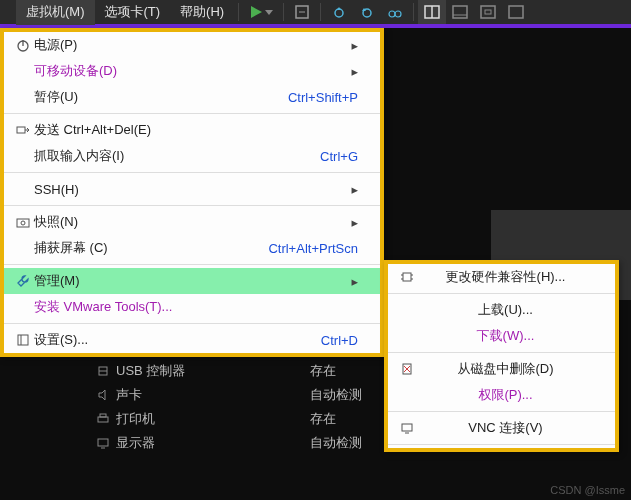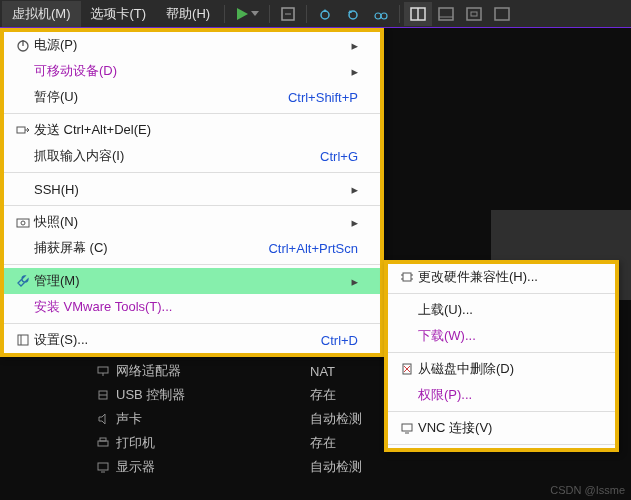--- a/index.html
+++ b/index.html
@@ -10,22 +10,22 @@
   font-size: 13px;
   color: #ccc;
   overflow: hidden;
   position: relative;
 }
 .menubar {
   display: flex;
   align-items: center;
   height: 28px;
   background: #2b2b2b;
-  border-bottom: 1px solid #6d28d9;
-  padding: 0 2px;
+  border-bottom: 4px solid #6d28d9;
+  padding: 0 16px;
 }
 .menubar .menu {
   padding: 4px 10px;
   color: #e0e0e0;
   cursor: pointer;
 }
 .menubar .menu.active { background: #3d3d3d; }
 .menubar .sep {
   width: 1px; height: 18px;
   background: #444;
@@ -60,21 +60,21 @@
 .dropdown .row.hover { background: #86efac; }
 .dropdown .row .ico { width: 22px; display: flex; justify-content: center; color: #555; }
 .dropdown .row .ico svg { display: block; }
 .dropdown .row .lbl { flex: 1; }
 .dropdown .row.disabled .lbl { color: #a21caf; }
 .dropdown .row .accel { color: #1d4ed8; margin-left: 30px; }
 .dropdown .row .arrow { color: #444; margin-left: 20px; }
 .dropdown hr { border: none; border-top: 1px solid #ddd; margin: 3px 0; }
 
 #dd1 { top: 28px; left: 0; width: 384px; }
-#dd2 { top: 260px; left: 384px; width: 235px; }
+#dd2 { top: 260px; left: 384px; width: 235px; text-align: center; }
 
 .bg-panel {
   position: absolute;
   top: 335px; left: 90px;
   width: 300px;
   color: #bbb;
   font-size: 13px;
 }
 .bg-panel .brow {
   display: flex;
@@ -174,30 +174,20 @@
           <circle cx="7" cy="7" r="5" fill="none" stroke="#888"></circle>
           <circle cx="7" cy="7" r="1.5" fill="#888"></circle>
         </svg>
       </span>
     <span class="bl">CD/DVD (IDE)</span>
     <span class="bv">正在使用</span>
   </div>
   <div class="brow">
     <span class="bico">
         <svg width="14" height="14">
-          <rect x="2" y="3" width="10" height="6" fill="none" stroke="#888"></rect>
-          <line x1="7" y1="9" x2="7" y2="12" stroke="#888"></line>
-        </svg>
-      </span>
-    <span class="bl">网络适配器</span>
-    <span class="bv">NAT</span>
-  </div>
-  <div class="brow">
-    <span class="bico">
-        <svg width="14" height="14">
           <rect x="3" y="3" width="8" height="8" fill="none" stroke="#888"></rect>
           <line x1="3" y1="7" x2="11" y2="7" stroke="#888"></line>
         </svg>
       </span>
     <span class="bl">USB 控制器</span>
     <span class="bv">存在</span>
   </div>
   <div class="brow">
     <span class="bico">
         <svg width="14" height="14">

